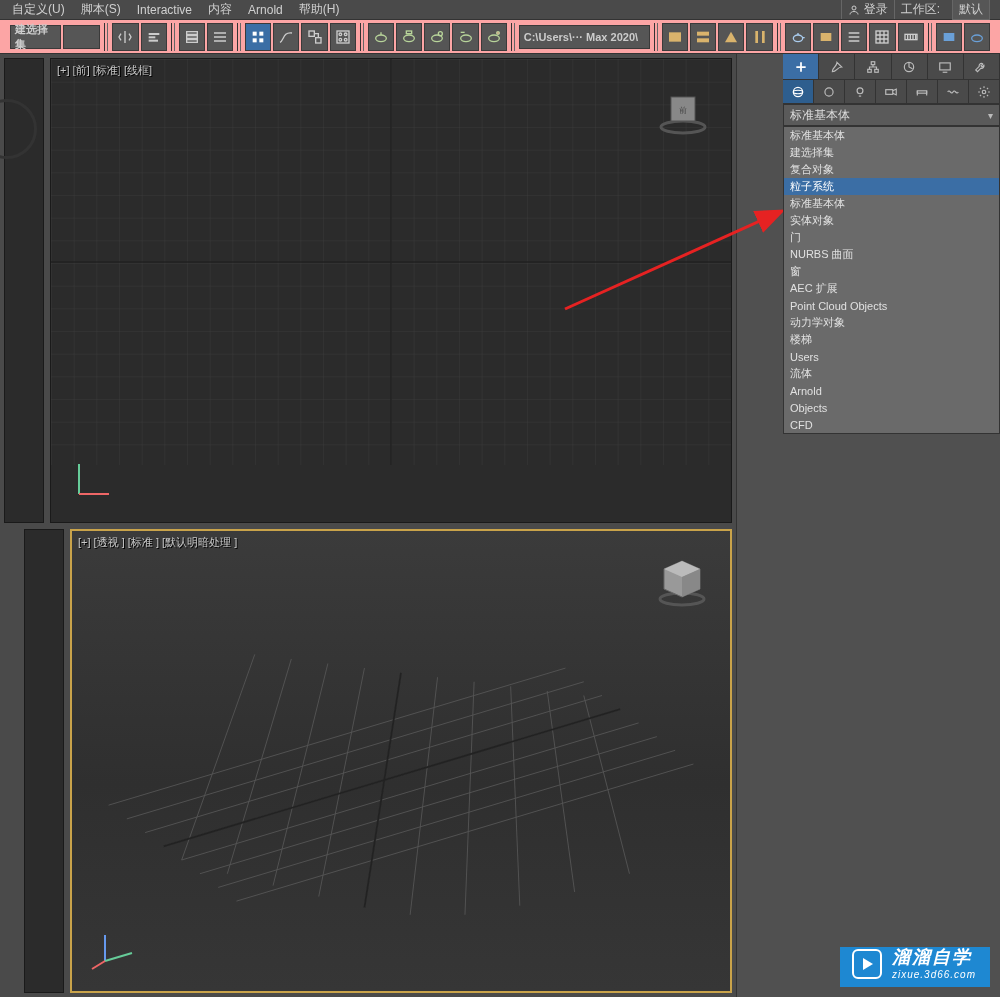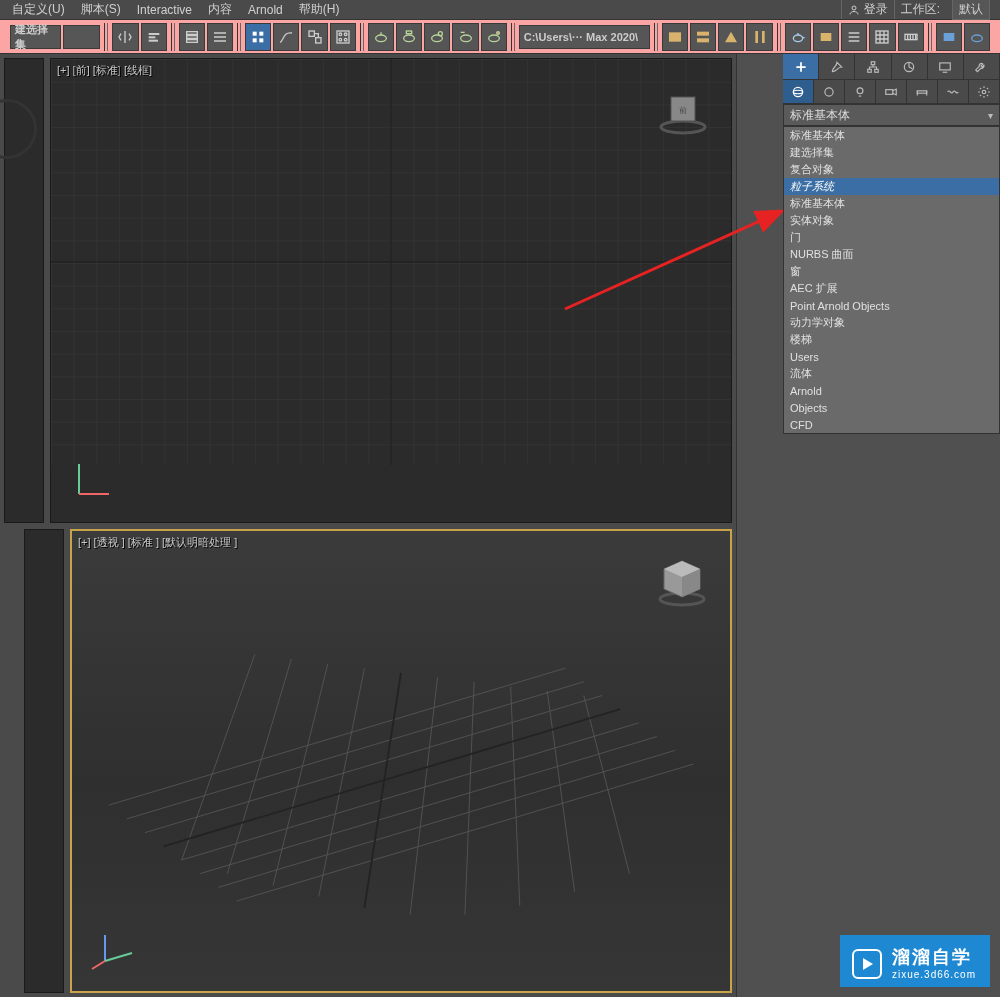--- a/index.html
+++ b/index.html
@@ -49,27 +49,27 @@
 .cp-subrow { display:flex; height:24px; background:#4a4a4a; border-bottom:1px solid #333; }
 .cp-sub { flex:1; display:flex; align-items:center; justify-content:center; border-right:1px solid #333; }
 .cp-sub.active { background:#2e5e8e; }
 .cp-sub svg { width:14px; height:14px; }
 
 .cp-drop { position:relative; }
 .cp-drop-sel { height: 22px; background:#5a5a5a; border:1px solid #333; display:flex; align-items:center; padding:0 6px; font-size:12px; color:#ddd; justify-content:space-between; }
 .cp-drop-sel::after { content: "▾"; font-size:10px; color:#bbb; }
 .cp-drop-list { background:#6a6a6a; border:1px solid #333; }
 .cp-drop-item { height: 17px; display:flex; align-items:center; padding:0 6px; font-size:11px; color:#e0e0e0; }
-.cp-drop-item.highlight { background:#3b6ea5; color:#fff;font-style:italic; }
+.cp-drop-item.highlight { background:#3b6ea5; color:#fff; }
 
 
 .arrow-anno { position: absolute; pointer-events:none; }
 
 
-.watermark { position:absolute; right:10px; bottom:10px; background:#1e88d2; color:#fff; padding:12px 14px 6px 12px; display:flex; align-items:center; gap:10px; font-size:13px; letter-spacing:2px; }
+.watermark { position:absolute; right:10px; bottom:10px; background:#1e88d2; color:#fff; padding:0 14px 6px 12px; display:flex; align-items:center; gap:10px; font-size:13px; letter-spacing:2px;font-style:italic; }
 .watermark .play { width:30px; height:30px; border:2px solid #fff; border-radius:6px; display:flex; align-items:center; justify-content:center; }
 .watermark .play::before { content:""; border-left:10px solid #fff; border-top:6px solid transparent; border-bottom:6px solid transparent; margin-left:3px; }
 .watermark .wm-text { display:flex; flex-direction:column; line-height:1.2; }
 .watermark .wm-main { font-size:18px; font-weight:bold; }
 .watermark .wm-sub { font-size:10px; letter-spacing:1px; }
 </style>
 </head>
 <body>
 
 <div class="menubar">
@@ -429,21 +429,21 @@
         <div class="cp-drop-item">标准基本体</div>
         <div class="cp-drop-item">建选择集</div>
         <div class="cp-drop-item">复合对象</div>
         <div class="cp-drop-item highlight">粒子系统</div>
         <div class="cp-drop-item">标准基本体</div>
         <div class="cp-drop-item">实体对象</div>
         <div class="cp-drop-item">门</div>
         <div class="cp-drop-item">NURBS 曲面</div>
         <div class="cp-drop-item">窗</div>
         <div class="cp-drop-item">AEC 扩展</div>
-        <div class="cp-drop-item">Point Arnold Objects</div>
+        <div class="cp-drop-item">Point Cloud Objects</div>
         <div class="cp-drop-item">动力学对象</div>
         <div class="cp-drop-item">楼梯</div>
         <div class="cp-drop-item">Users</div>
         <div class="cp-drop-item">流体</div>
         <div class="cp-drop-item">Arnold</div>
         <div class="cp-drop-item">Objects</div>
         <div class="cp-drop-item">CFD</div>
       </div>
     </div>
 

